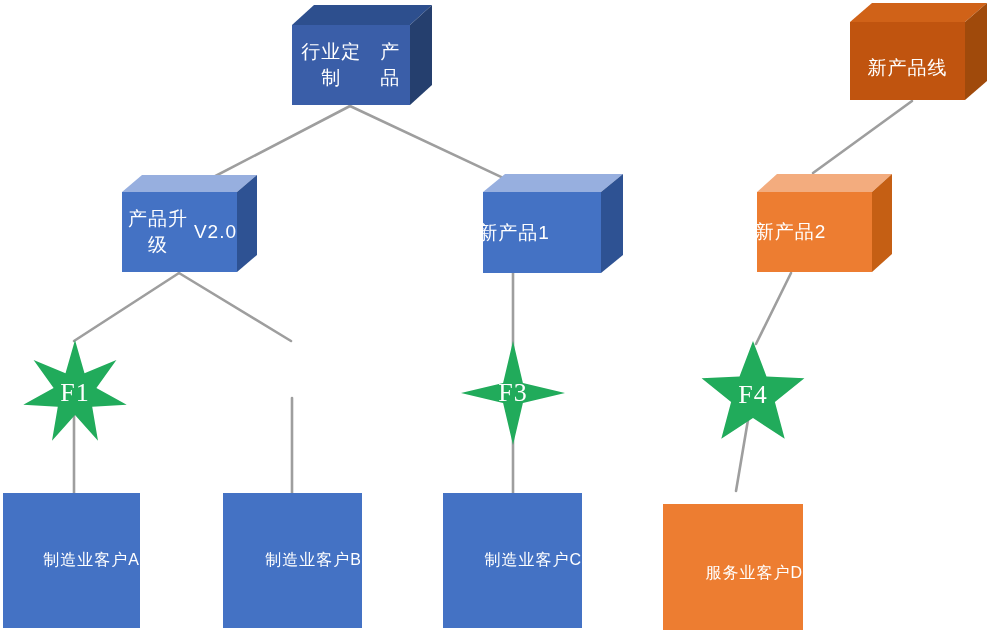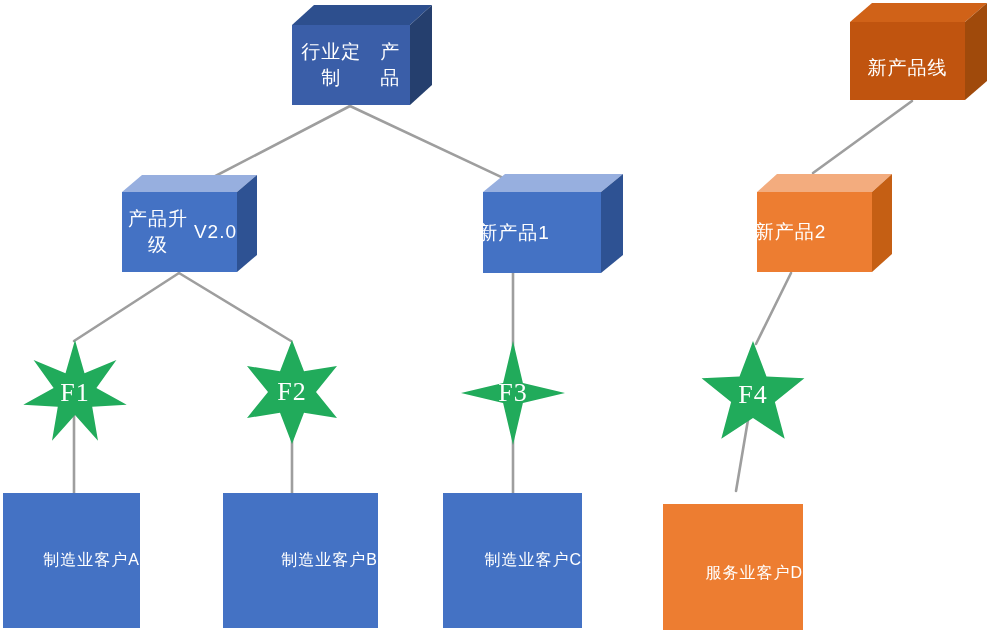--- a/index.html
+++ b/index.html
@@ -120,28 +120,20 @@
 
   <div class="node" style="left:20px;top:338px;">
     <svg width="110" height="110">
       <polygon class="f-star" points="55,2 64.5,35.2 96.4,22 76.4,50.1 106.7,66.8 72.2,68.7 78,102.8 55,77 32,102.8 37.8,68.7 3.3,66.8 33.6,50.1 13.6,22 45.5,35.2"></polygon>
     </svg>
     <div class="star-label">
       <span>F1</span>
     </div>
   </div>
 
-  <div class="node" style="left:237px;top:337px;">
-    <svg width="110" height="110">
-      <polygon class="f-star" points="55,3 67,34.2 100,29 79,55 100,81 67,75.8 55,107 43,75.8 10,81 31,55 10,29 43,34.2"></polygon>
-    </svg>
-    <div class="star-label">
-      <span>F2</span>
-    </div>
-  </div>
 
   <div class="node" style="left:458px;top:338px;">
     <svg width="110" height="110">
       <polygon class="f-star" points="55,3 64.9,45.1 107,55 64.9,64.9 55,107 45.1,64.9 3,55 45.1,45.1"></polygon>
     </svg>
     <div class="star-label">
       <span>F3</span>
     </div>
   </div>
 
@@ -151,21 +143,21 @@
     </svg>
     <div class="star-label">
       <span>F4</span>
     </div>
   </div>
 
   <div class="flat flat-blue" style="left:3px;top:493px;width:137px;height:135px;">
     <span>制造业客户A</span>
   </div>
 
-  <div class="flat flat-blue" style="left:223px;top:493px;width:155px;height:135px;">
+  <div class="flat flat-blue" style="left:223px;top:493px;width:139px;height:135px;">
     <span>制造业客户B</span>
   </div>
 
   <div class="flat flat-blue" style="left:443px;top:493px;width:139px;height:135px;">
     <span>制造业客户C</span>
   </div>
 
   <div class="flat flat-orange" style="left:663px;top:504px;width:140px;height:138px;">
     <span>服务业客户D</span>
   </div>

